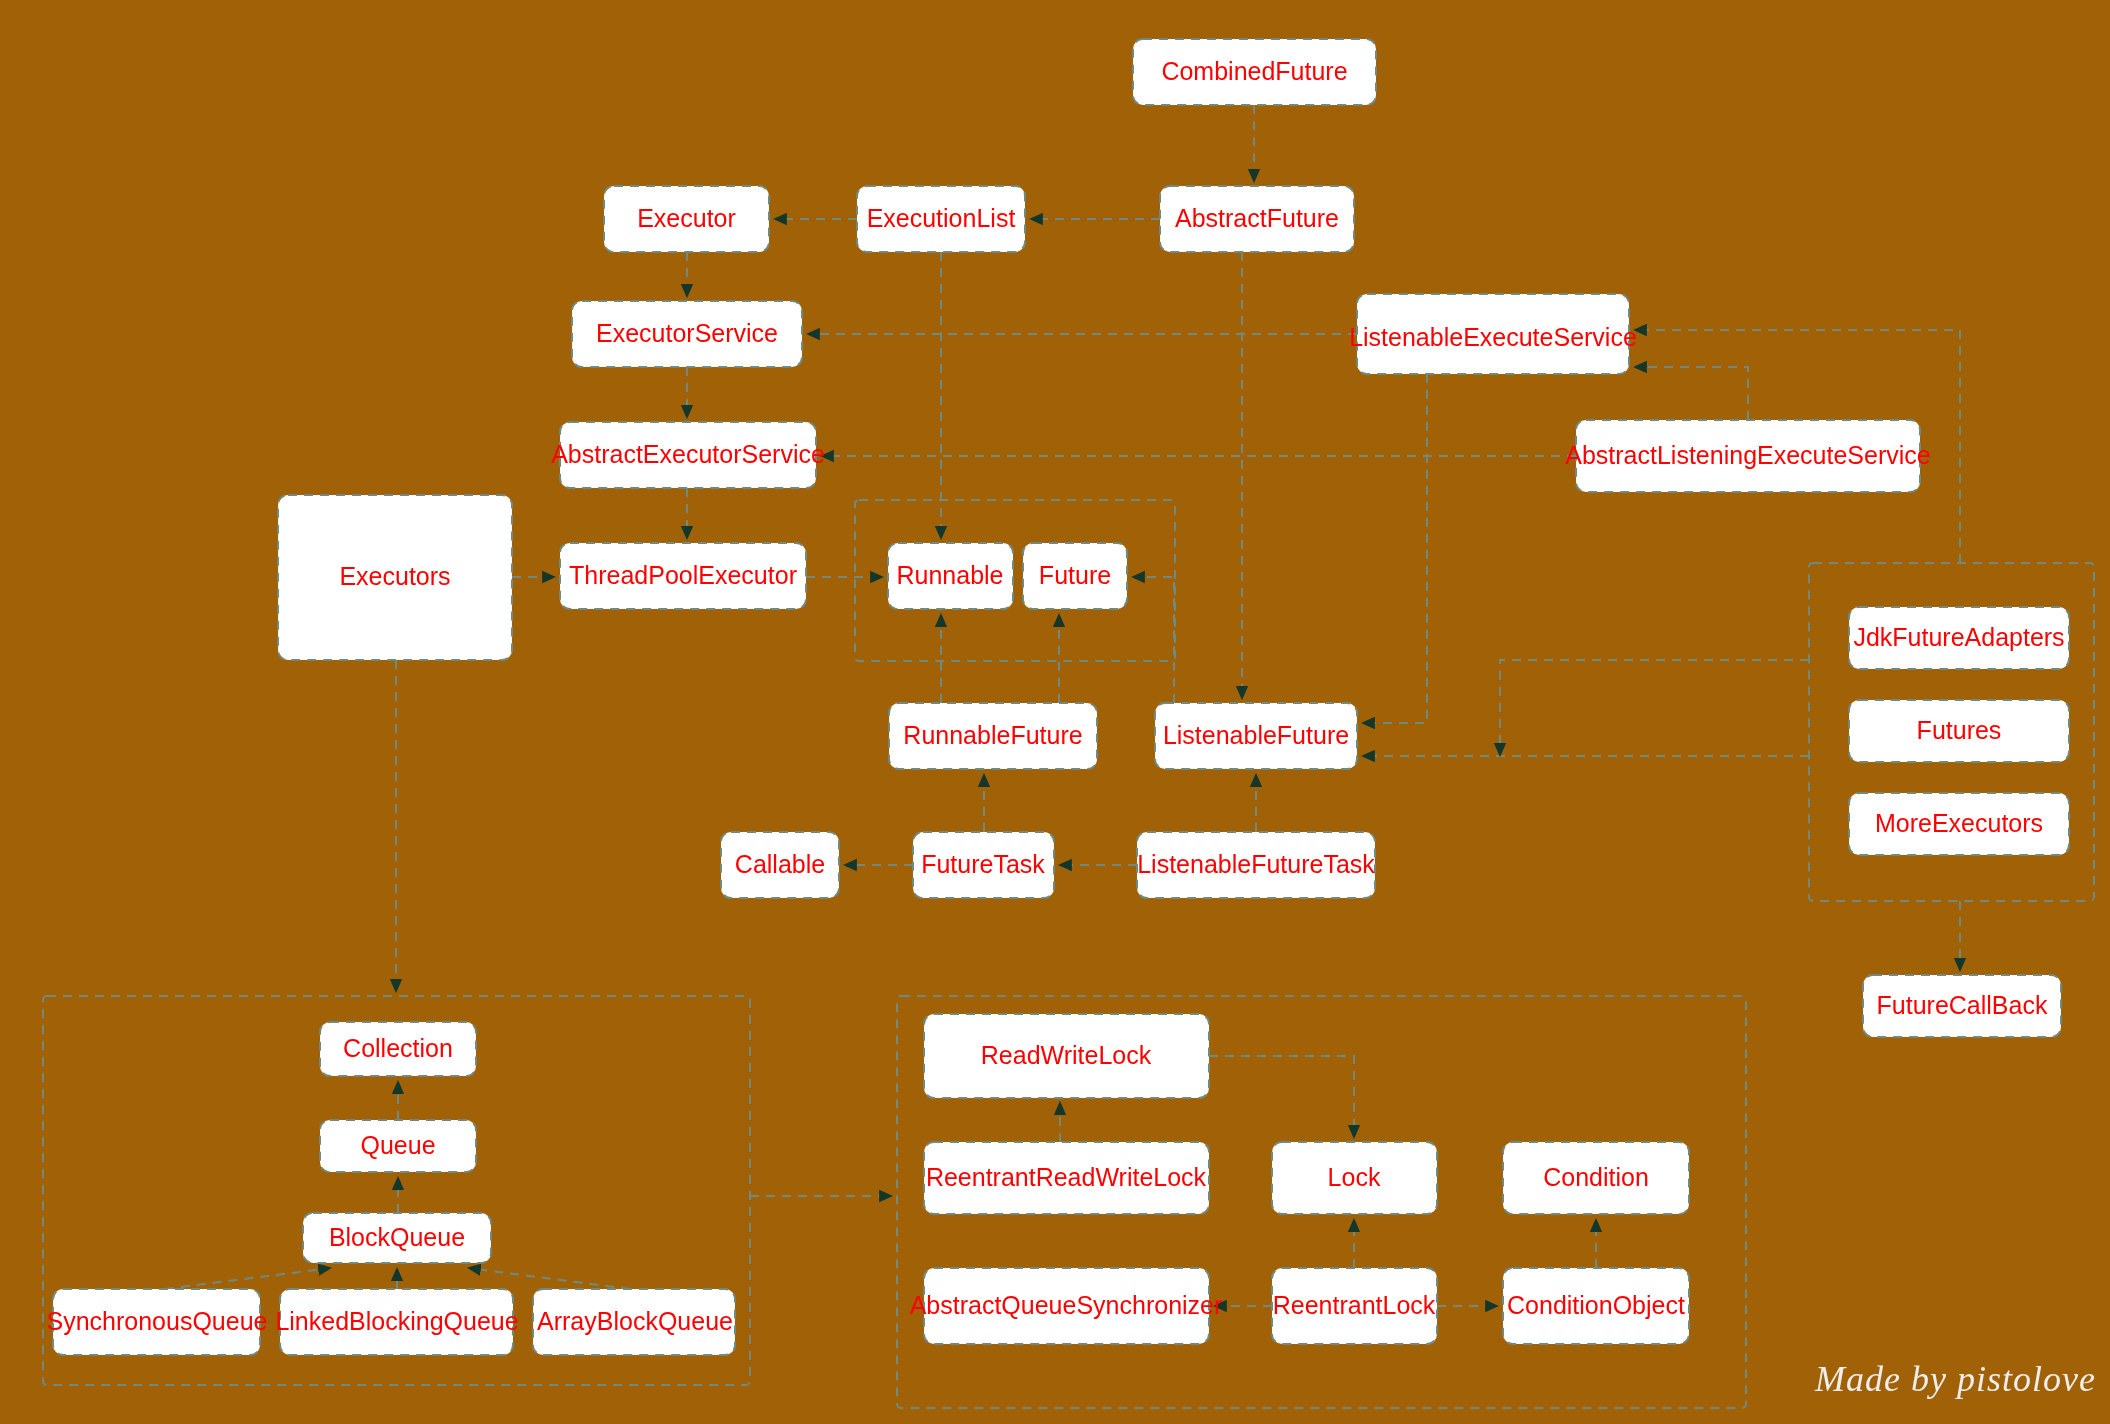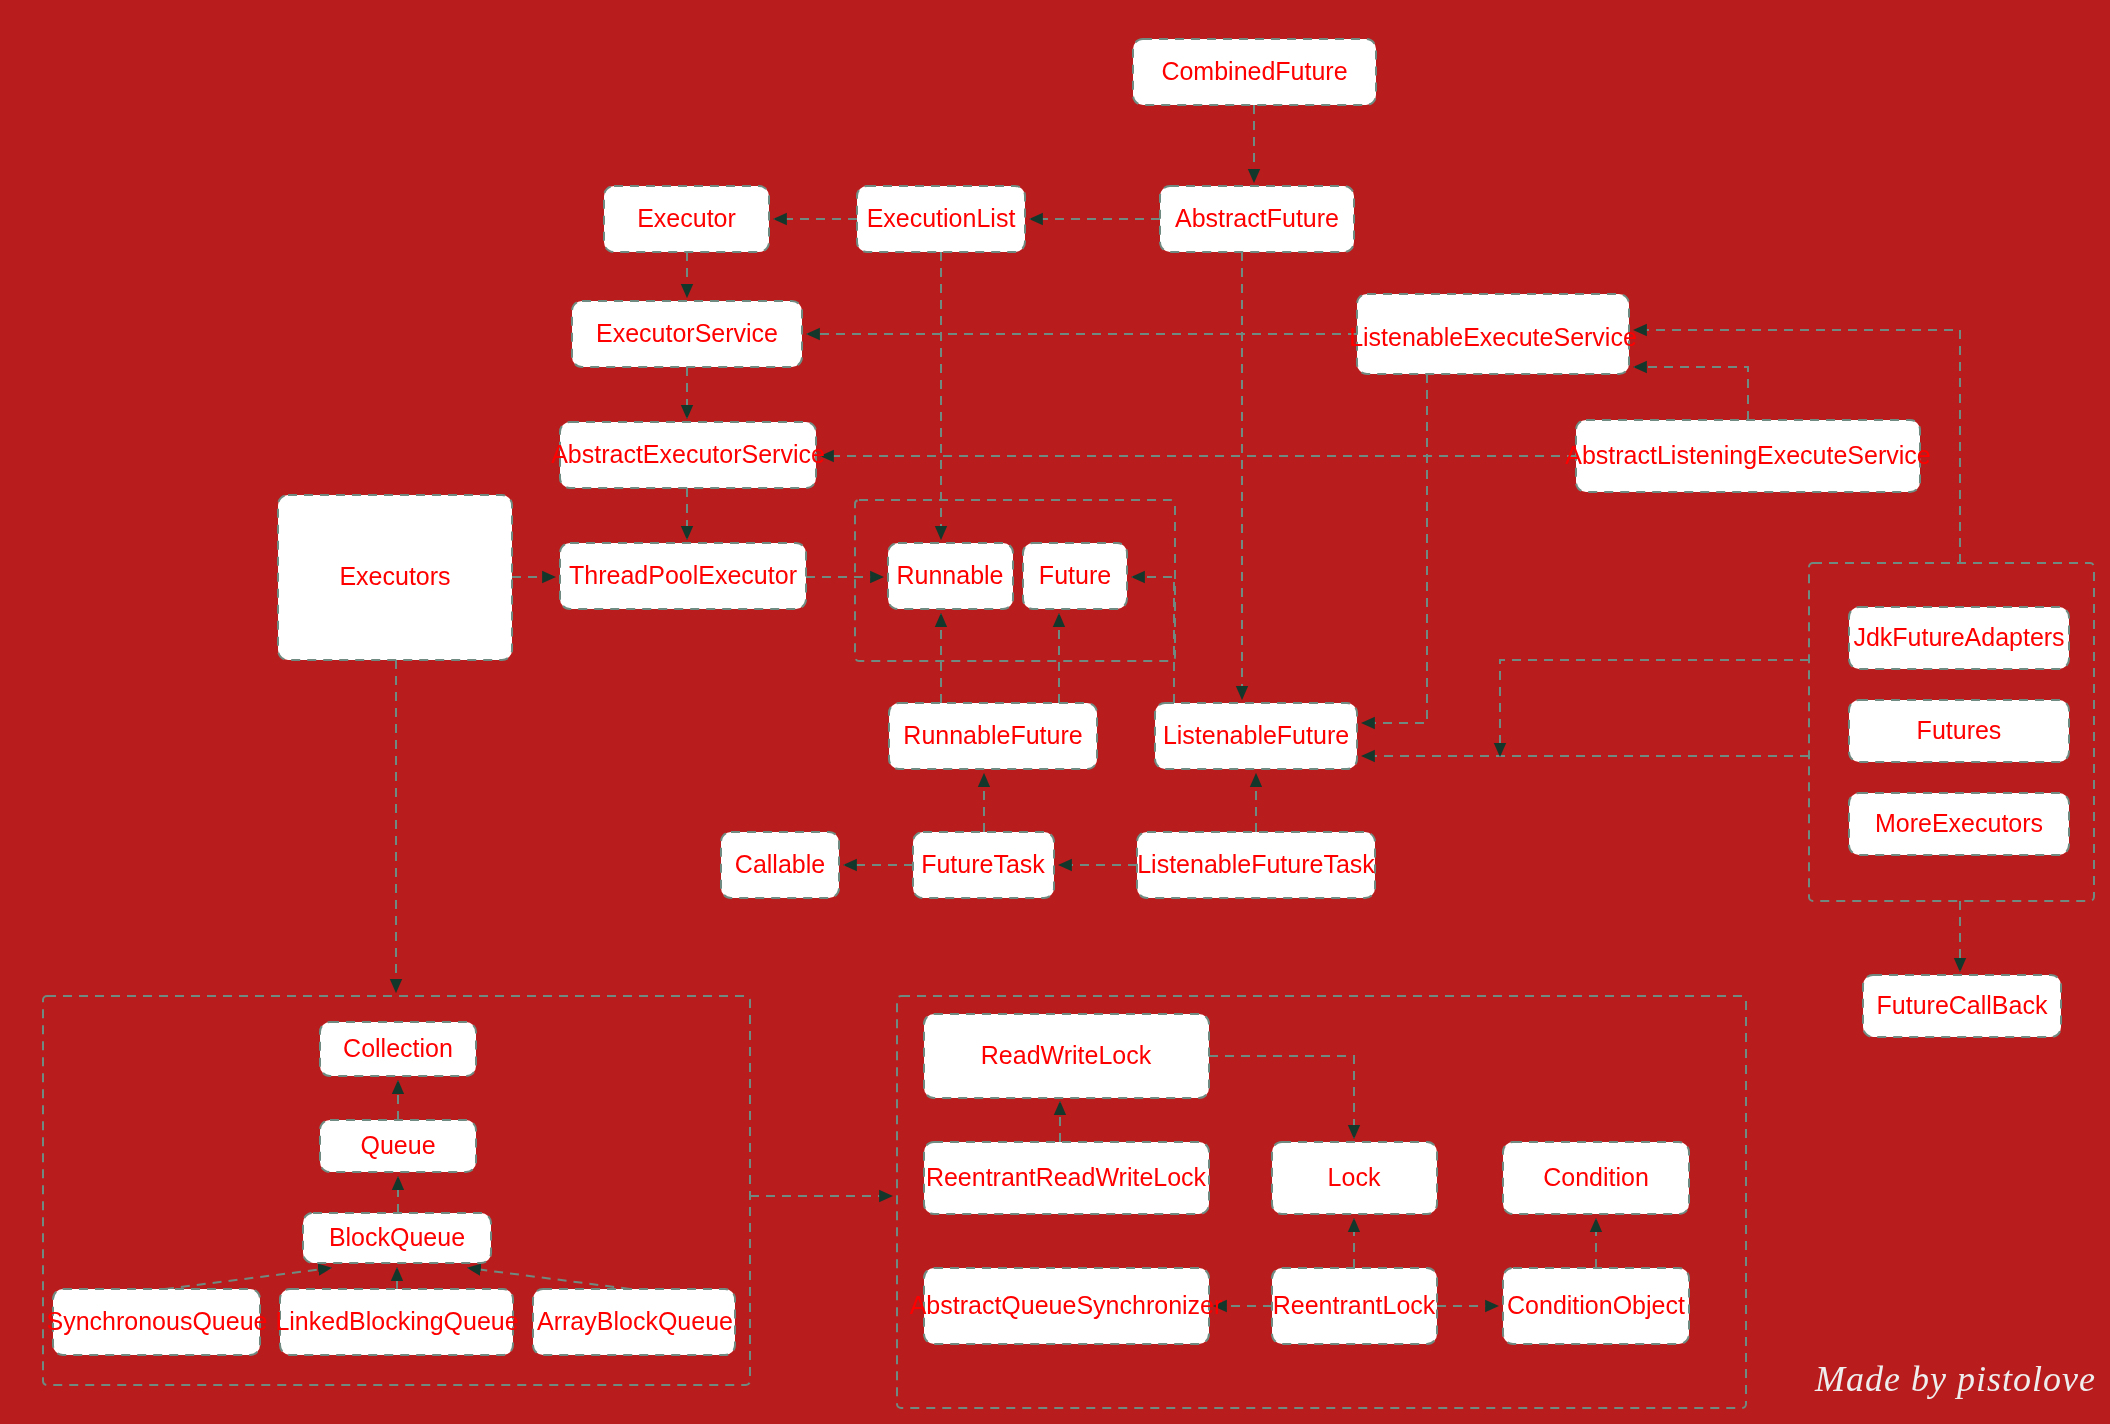--- a/index.html
+++ b/index.html
@@ -4,21 +4,21 @@
 <style>
   html, body {
     margin: 0;
     padding: 0;
     background: #ffffff;
   }
   #canvas-wrap {
     position: relative;
     width: 2110px;
     height: 1424px;
-    background: #b91c1c;
+    background: #a16207;
     overflow: hidden;
     font-family: "Liberation Sans", sans-serif;
   }
   svg#diagram {
     position: absolute;
     left: 0;
     top: 0;
     width: 2110px;
     height: 1424px;
   }

